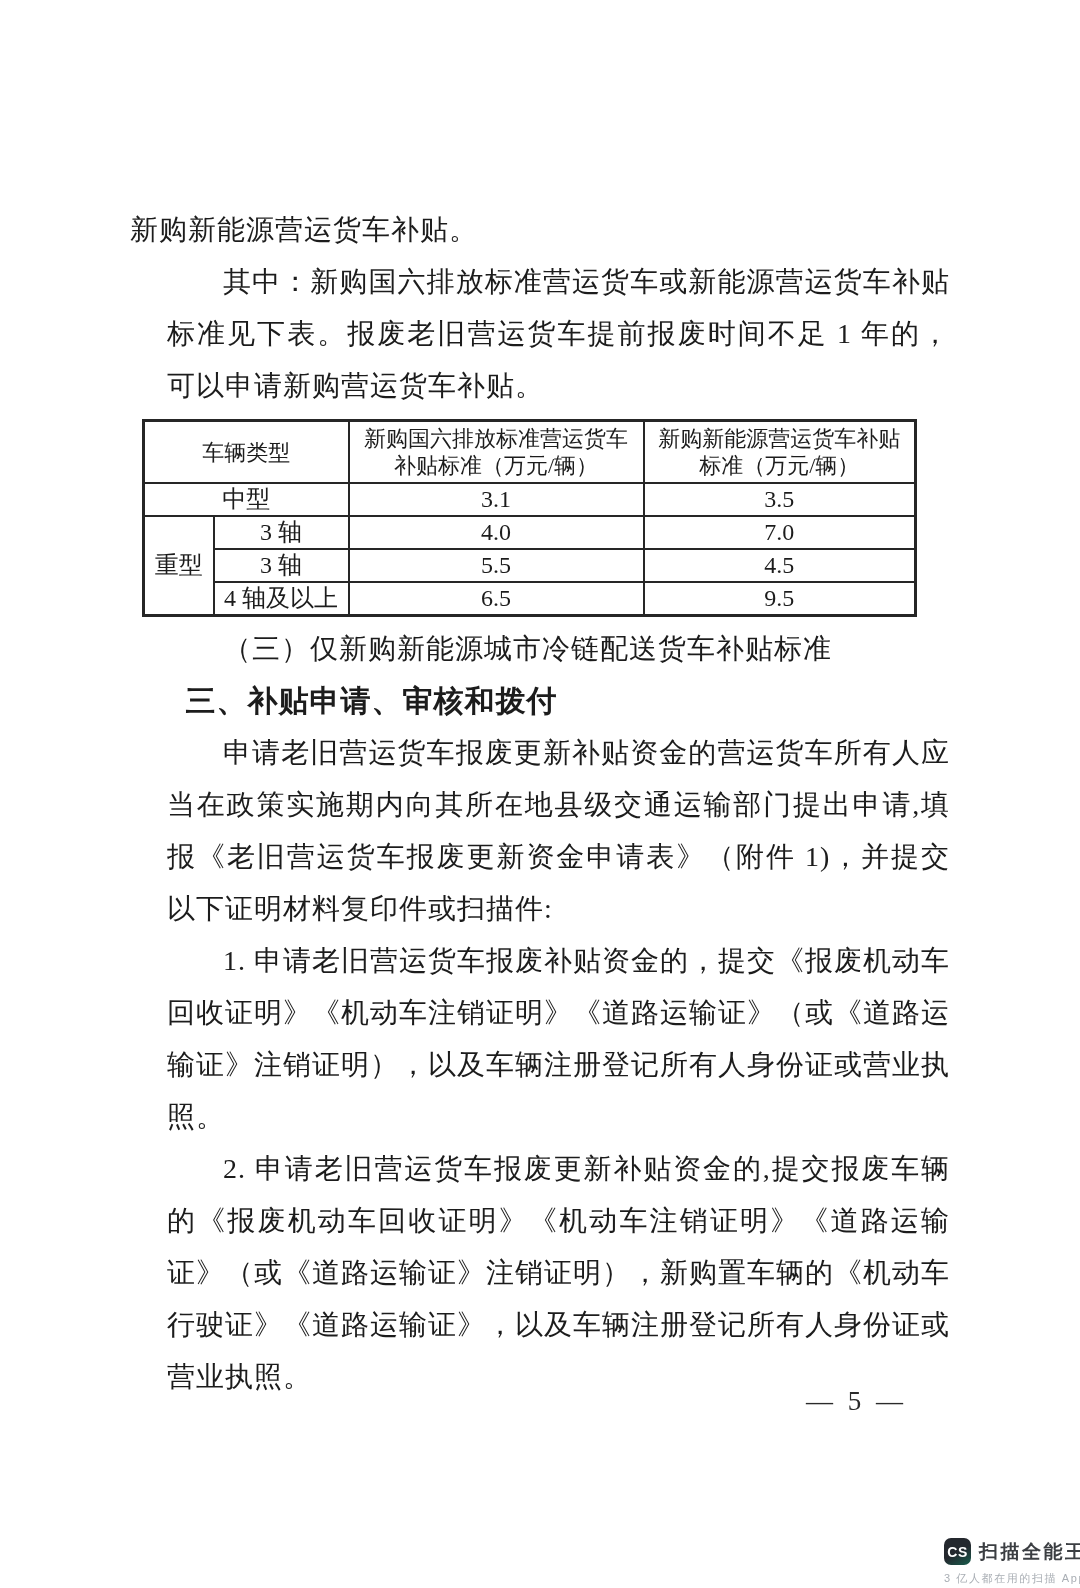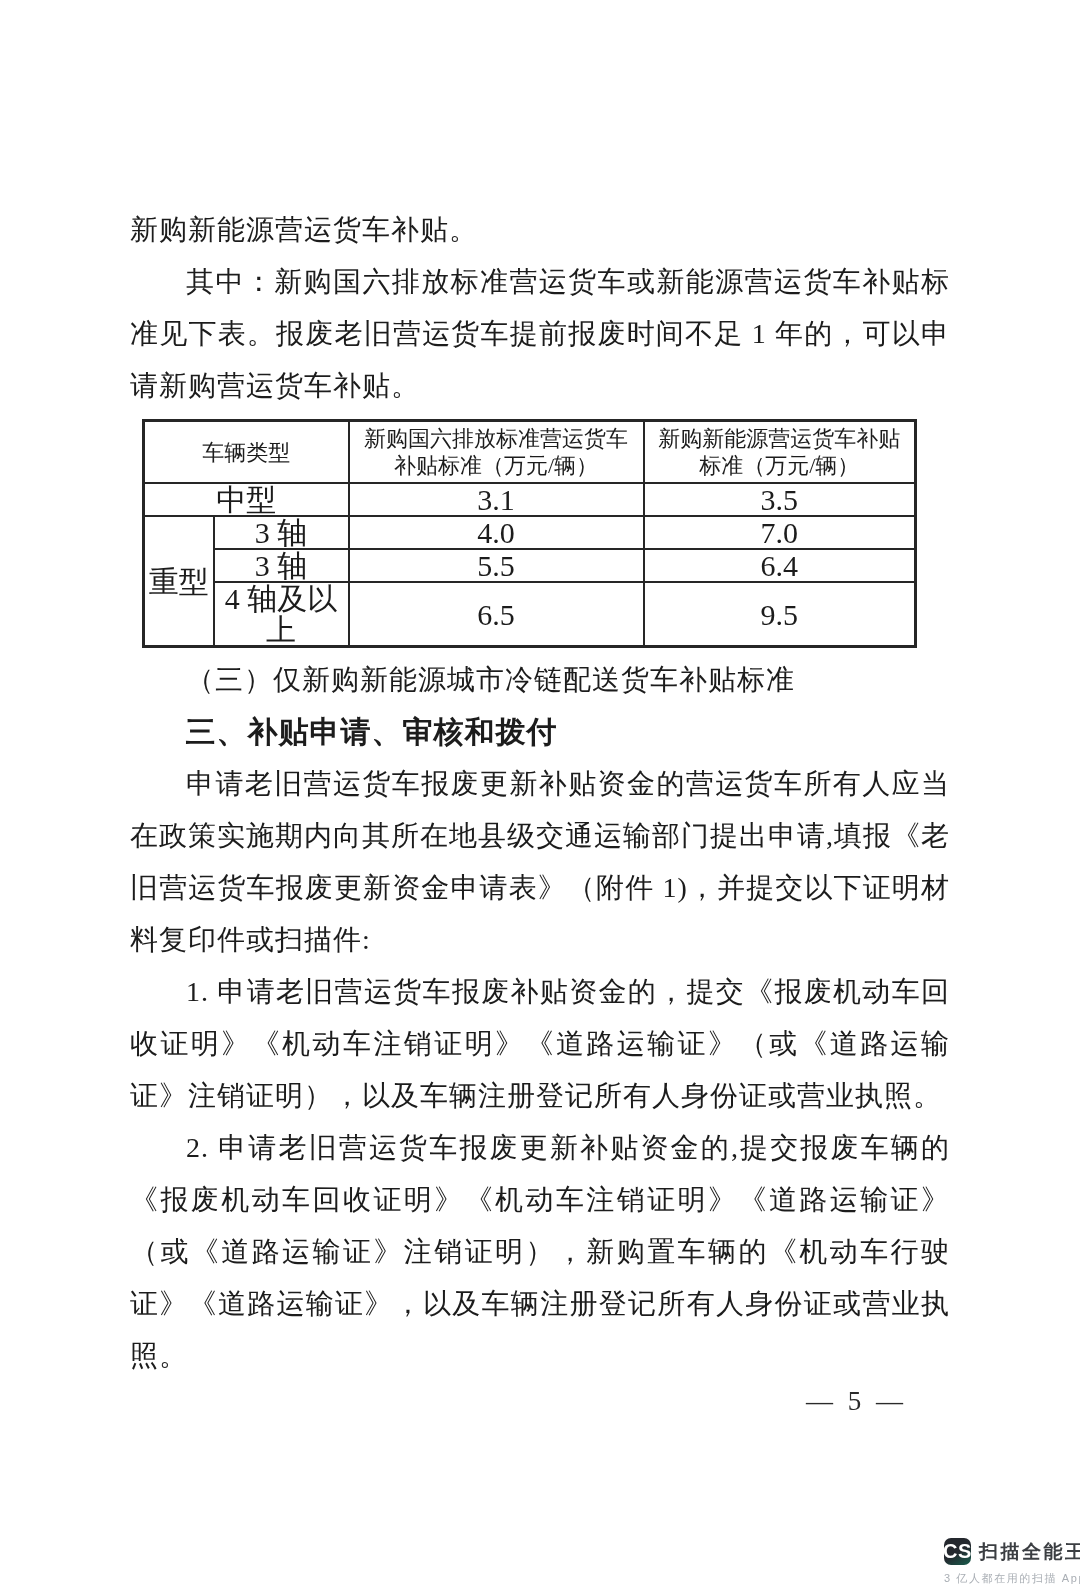--- a/index.html
+++ b/index.html
@@ -20,41 +20,41 @@
     width: 820px;
   }
   .para {
     font-size: 28px;
     line-height: 52px;
     letter-spacing: 1px;
     text-align: justify;
     text-justify: inter-ideograph;
     color: #1c1c1c;
   }
-  .indent { text-indent: 2em; }
+  .indent { text-indent: 2em; margin-left: 37px; }
   .heading-bold {
     font-family: Liberation Sans, sans-serif;
     font-weight: 700;
     font-size: 30px;
     line-height: 52px;
     text-indent: 1.85em;
     letter-spacing: 1px;
   }
   table.subsidy-table {
     border-collapse: collapse;
     table-layout: fixed;
     width: 772px;
     margin: 7px 14px 6px 12px;
     border: 3px solid #262626;
   }
   table.subsidy-table td {
     border: 2px solid #262626;
     text-align: center;
     vertical-align: middle;
-    font-size: 30px;
+    font-size: 24px;
     color: #1c1c1c;
     padding: 0;
   }
   table.subsidy-table tr.thead td {
     font-size: 22px;
     line-height: 27px;
     padding: 3px 8px;
     height: 60px;
   }
   table.subsidy-table tr.datarow td { height: 31px; line-height: 31px; }
@@ -72,21 +72,21 @@
     top: 1538px;
     left: 944px;
     font-family: "Liberation Sans", "DejaVu Sans", sans-serif;
   }
   .cs-row { display: flex; align-items: center; }
   .cs-icon {
     width: 27px; height: 27px;
     border-radius: 7px;
     background: linear-gradient(150deg, #24282e 52%, #117a5e 125%);
     color: #ffffff;
-    font-size: 20px;
+    font-size: 14px;
     font-weight: 700;
     display: flex;
     align-items: center;
     justify-content: center;
     letter-spacing: 0.5px;
     flex: 0 0 auto;
   }
   .cs-title-wrap { margin-left: 8px; white-space: nowrap; }
   .cs-title {
     font-size: 19px;
@@ -132,21 +132,21 @@
         </tr>
         <tr class="datarow">
           <td rowspan="3">重型</td>
           <td>3 轴</td>
           <td>4.0</td>
           <td>7.0</td>
         </tr>
         <tr class="datarow">
           <td>3 轴</td>
           <td>5.5</td>
-          <td>6.4</td>
+          <td>4.5</td>
         </tr>
         <tr class="datarow">
           <td>4 轴及以上</td>
           <td>6.5</td>
           <td>9.5</td>
         </tr>
       </tbody>
     </table>
 
     <p class="para indent">（三）仅新购新能源城市冷链配送货车补贴标准</p>

